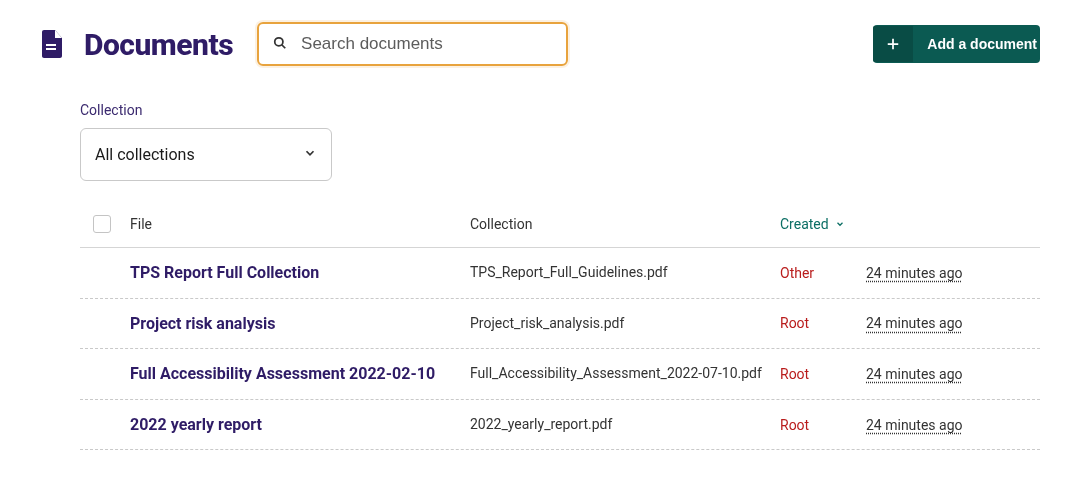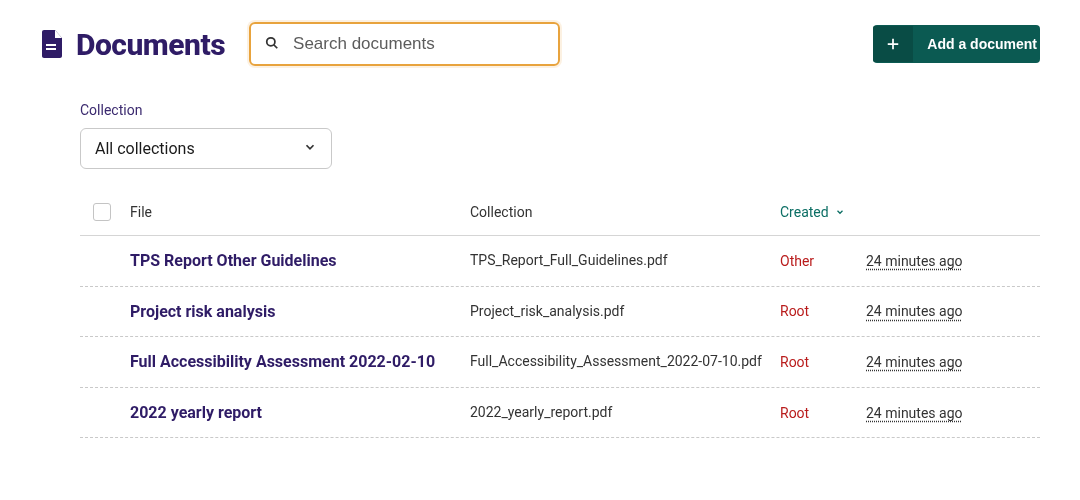--- a/index.html
+++ b/index.html
@@ -13,21 +13,21 @@
   }
   .header {
     display: flex;
     align-items: center;
     padding: 22px 40px 0 40px;
     gap: 24px;
   }
   .title-wrap {
     display: flex;
     align-items: center;
-    gap: 12px;
+    gap: 20px;
   }
   .title-icon {
     width: 24px; height: 28px;
     color: #2f1c66;
   }
   .page-title {
     font-size: 30px;
     font-weight: 800;
     color: #2f1c66;
     letter-spacing: -0.5px;
@@ -83,21 +83,21 @@
     font-size: 14px;
     color: #3b2a6f;
     margin-bottom: 10px;
   }
   .select-wrap {
     display: flex;
     align-items: center;
     justify-content: space-between;
     border: 1px solid #c9c9c9;
     border-radius: 6px;
-    padding: 10px 14px;
+    padding: 16px 14px;
     width: 252px;
     font-size: 16px;
     cursor: pointer;
     background: #fff;
   }
   .select-chevron { color: #333; }
 
   .table {
     margin-top: 26px;
   }
@@ -212,21 +212,21 @@
           <svg class="chevron-down-sm" viewBox="0 0 24 24" fill="none" stroke="#0b6e64" stroke-width="3">
             <polyline points="6 9 12 15 18 9"></polyline>
           </svg>
         </span>
       </div>
     </div>
 
     <div id="rows">
         <div class="row">
           <div></div>
-          <div class="title-cell">TPS Report Other Guidelines</div>
+          <div class="title-cell">TPS Report Full Collection</div>
           <div class="file-cell">TPS_Report_Full_Guidelines.pdf</div>
           <div class="coll-cell">Other</div>
           <div class="created-cell">24 minutes ago</div>
         </div>
         <div class="row">
           <div></div>
           <div class="title-cell">Project risk analysis</div>
           <div class="file-cell">Project_risk_analysis.pdf</div>
           <div class="coll-cell">Root</div>
           <div class="created-cell">24 minutes ago</div>

